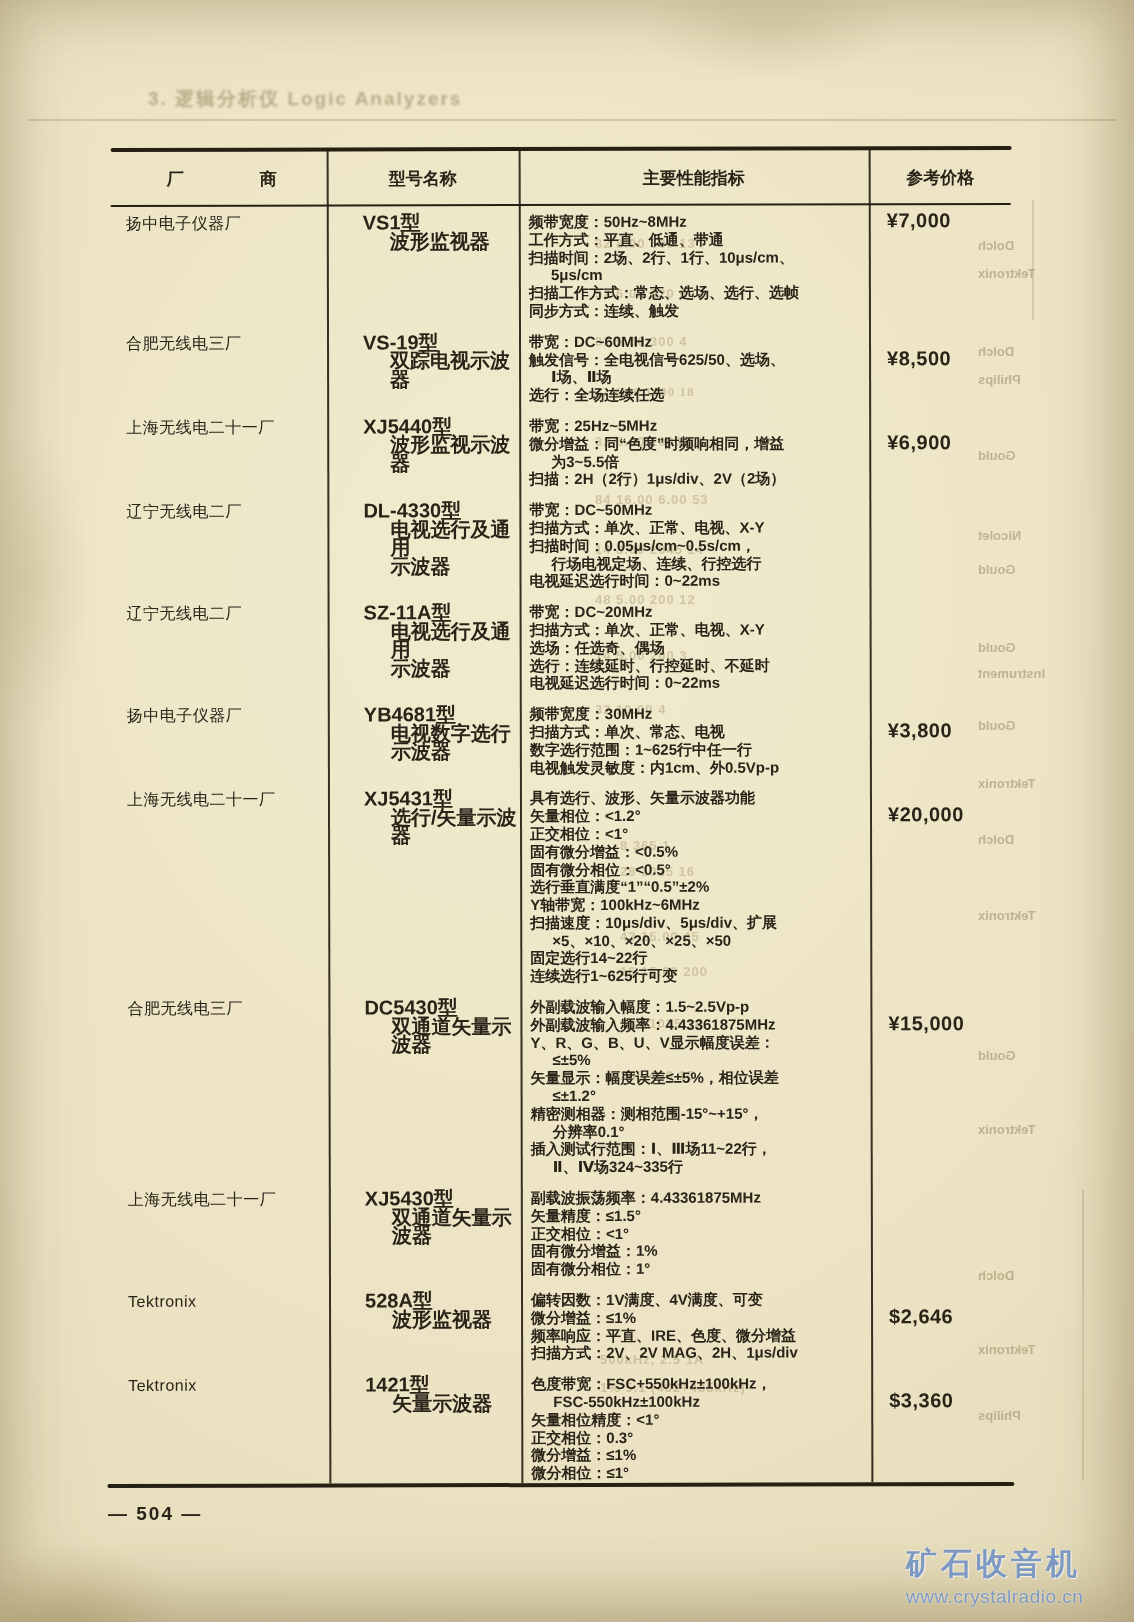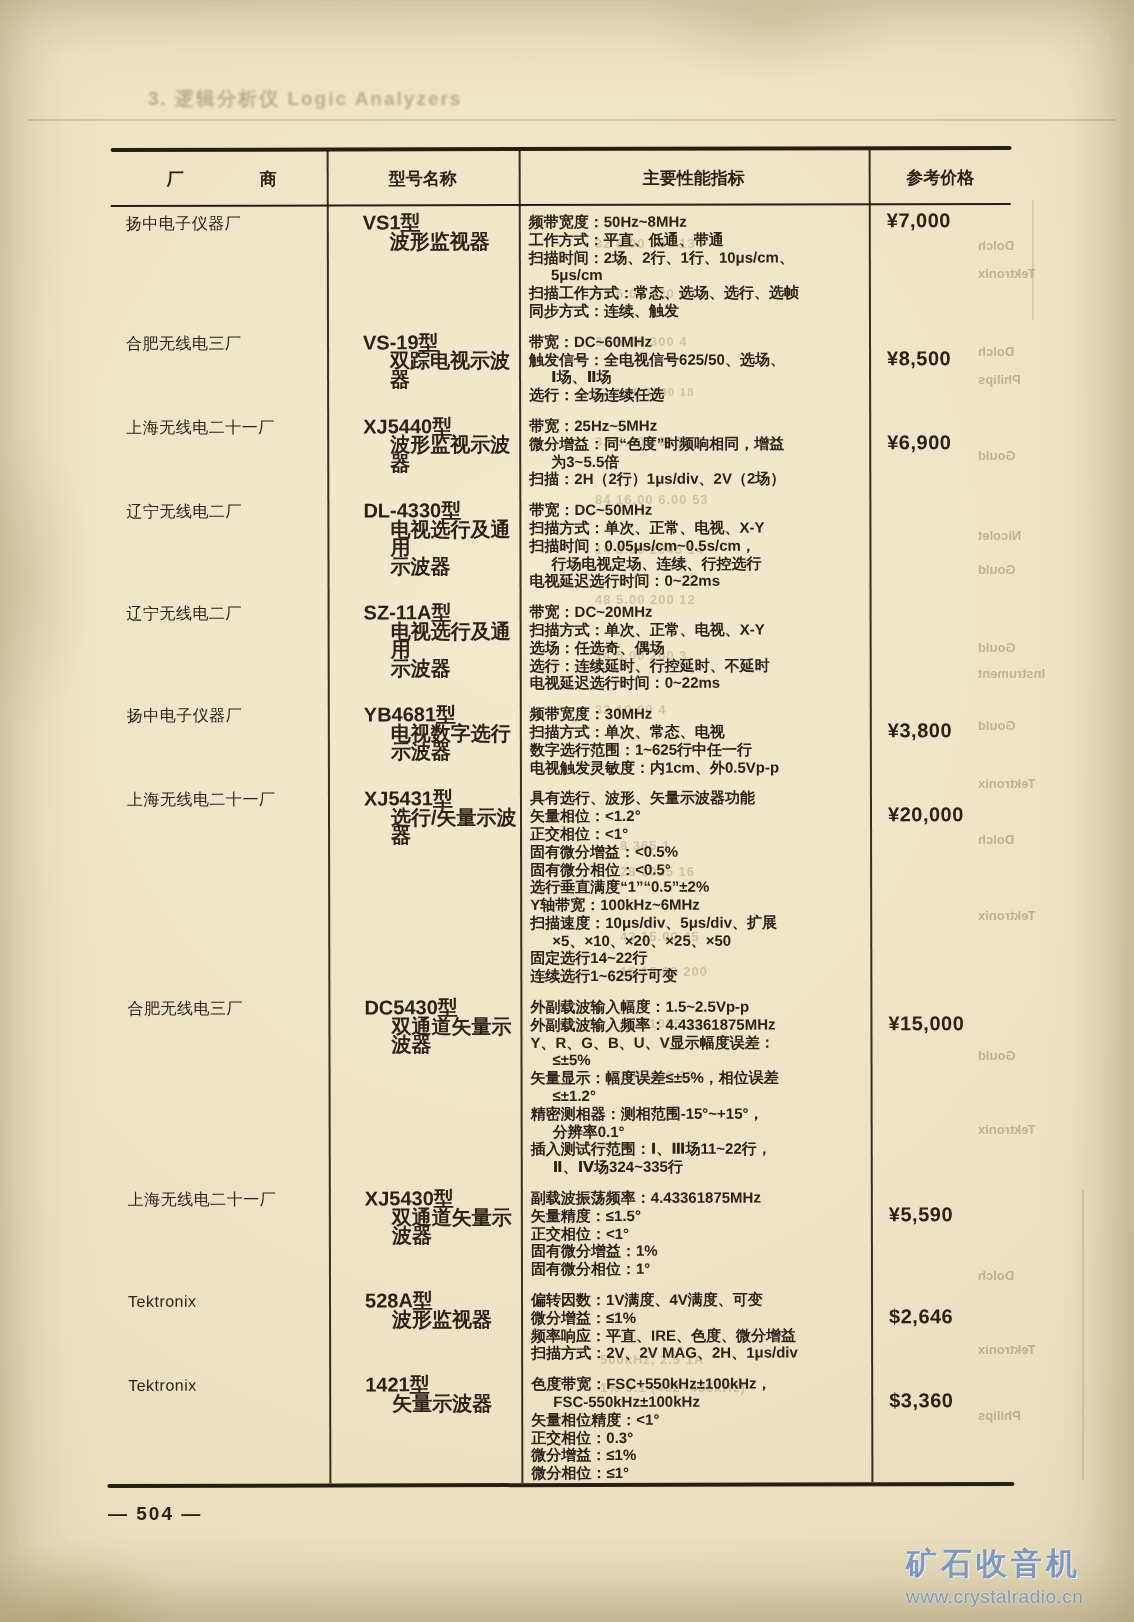--- a/index.html
+++ b/index.html
@@ -302,23 +302,20 @@
               <div class="model-name">双通道矢量示波器</div>
             </div>
     </div>
     <div class="specs">
             <div class="spec-line">副载波振荡频率：4.43361875MHz</div>
             <div class="spec-line">矢量精度：≤1.5°</div>
             <div class="spec-line">正交相位：&lt;1°</div>
             <div class="spec-line">固有微分增益：1%</div>
             <div class="spec-line">固有微分相位：1°</div>
           </div>
-    <div class="price">
-            <div class="price-val" style="padding-top: 17.8px;">¥5,590</div>
-          </div>
   </div>
         <div class="row">
     <div class="mfr">Tektronix</div>
     <div class="model">
       <div class="model-no">528A型</div>
       <div class="model-names">
               <div class="model-name">波形监视器</div>
             </div>
     </div>
     <div class="specs">

